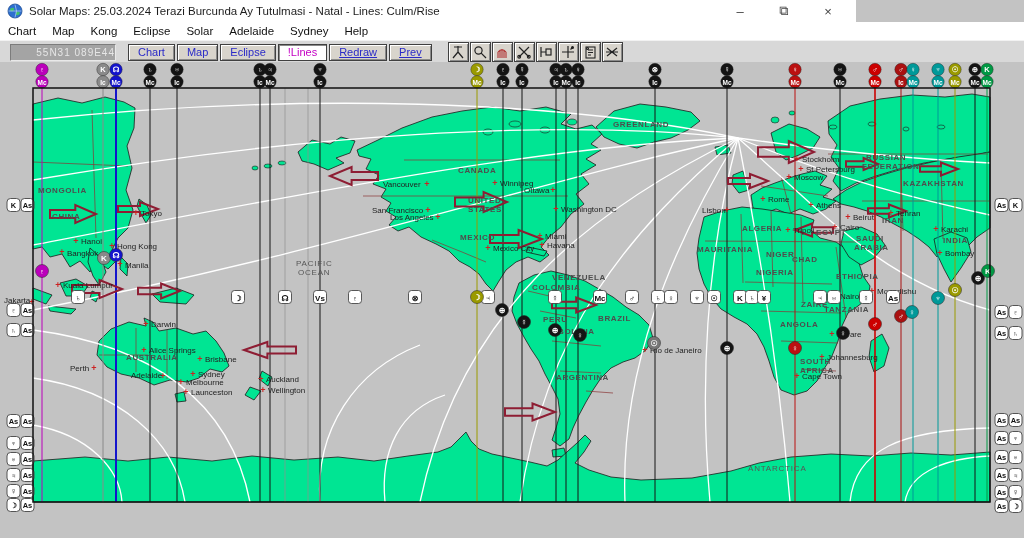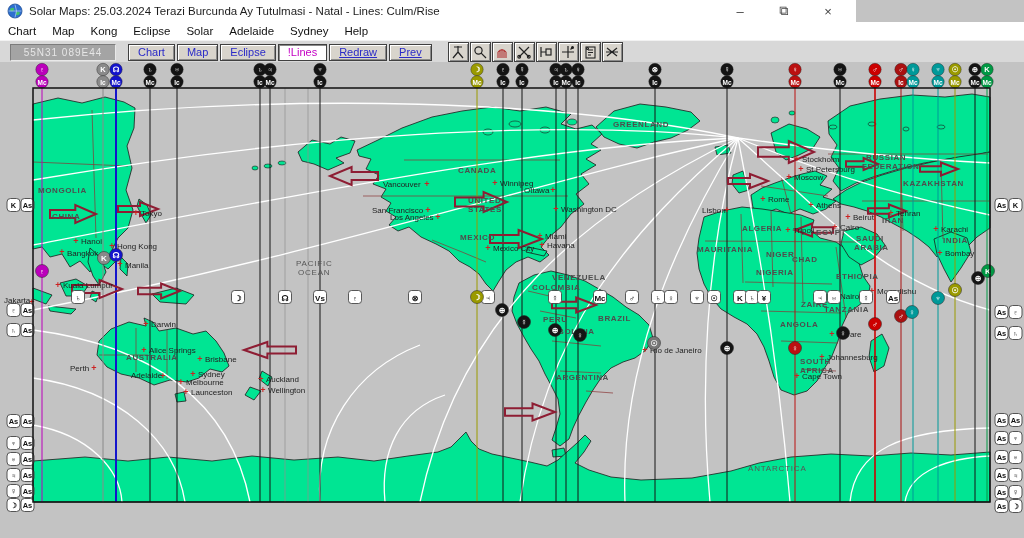--- a/index.html
+++ b/index.html
@@ -11,21 +11,21 @@
   .title{font-size:11.5px;color:#1d1d1d;flex:1}
   .wctl{display:flex;align-items:center;margin-right:6px}
   .wctl span{width:44px;text-align:center;color:#444;font-size:13px;cursor:default}
   .menubar{position:absolute;top:22px;left:0;width:1024px;height:18px;background:#ffffff;
            display:flex;align-items:center}
   .menuitem{padding:0 8px;font-size:11.5px;color:#111;cursor:default}
   .toolbar{position:absolute;top:40px;left:0;width:1024px;height:22px;background:#d8d8d8;
            border-top:1px solid #f2f2f2;border-bottom:1px solid #aeaeae;
            display:flex;align-items:center}
   .coordbox{width:104px;height:15px;margin-left:10px;background:#a4a4a4;color:#e6e6e6;
-            font-size:10px;text-align:center;line-height:15px;
+            font-size:10px;text-align:right;line-height:15px;
             border-top:1px solid #7c7c7c;border-left:1px solid #7c7c7c;
             border-bottom:1px solid #e9e9e9;border-right:1px solid #e9e9e9;letter-spacing:1px}
   .tbgroup{display:flex;margin-left:12px}
   .tbtn{height:17px;padding:0 9px;margin-right:2px;background:#d8d4cc;border:1px solid #404040;
         box-shadow:inset 1px 1px 0 #ffffff, inset -1px -1px 0 #8a8a8a;
         font-size:11px;line-height:15px;cursor:default;font-family:"Liberation Sans",sans-serif}
   .tbtn.pressed{box-shadow:inset 1px 1px 0 #8a8a8a, inset -1px -1px 0 #ffffff;background:#ffffff}
   .ibtns{display:flex;margin-left:14px}
   .ibtn{width:21px;height:20px;padding:0;margin-right:1px;background:#d8d4cc;border:1px solid #404040;
         box-shadow:inset 1px 1px 0 #ffffff, inset -1px -1px 0 #8a8a8a;cursor:default;

